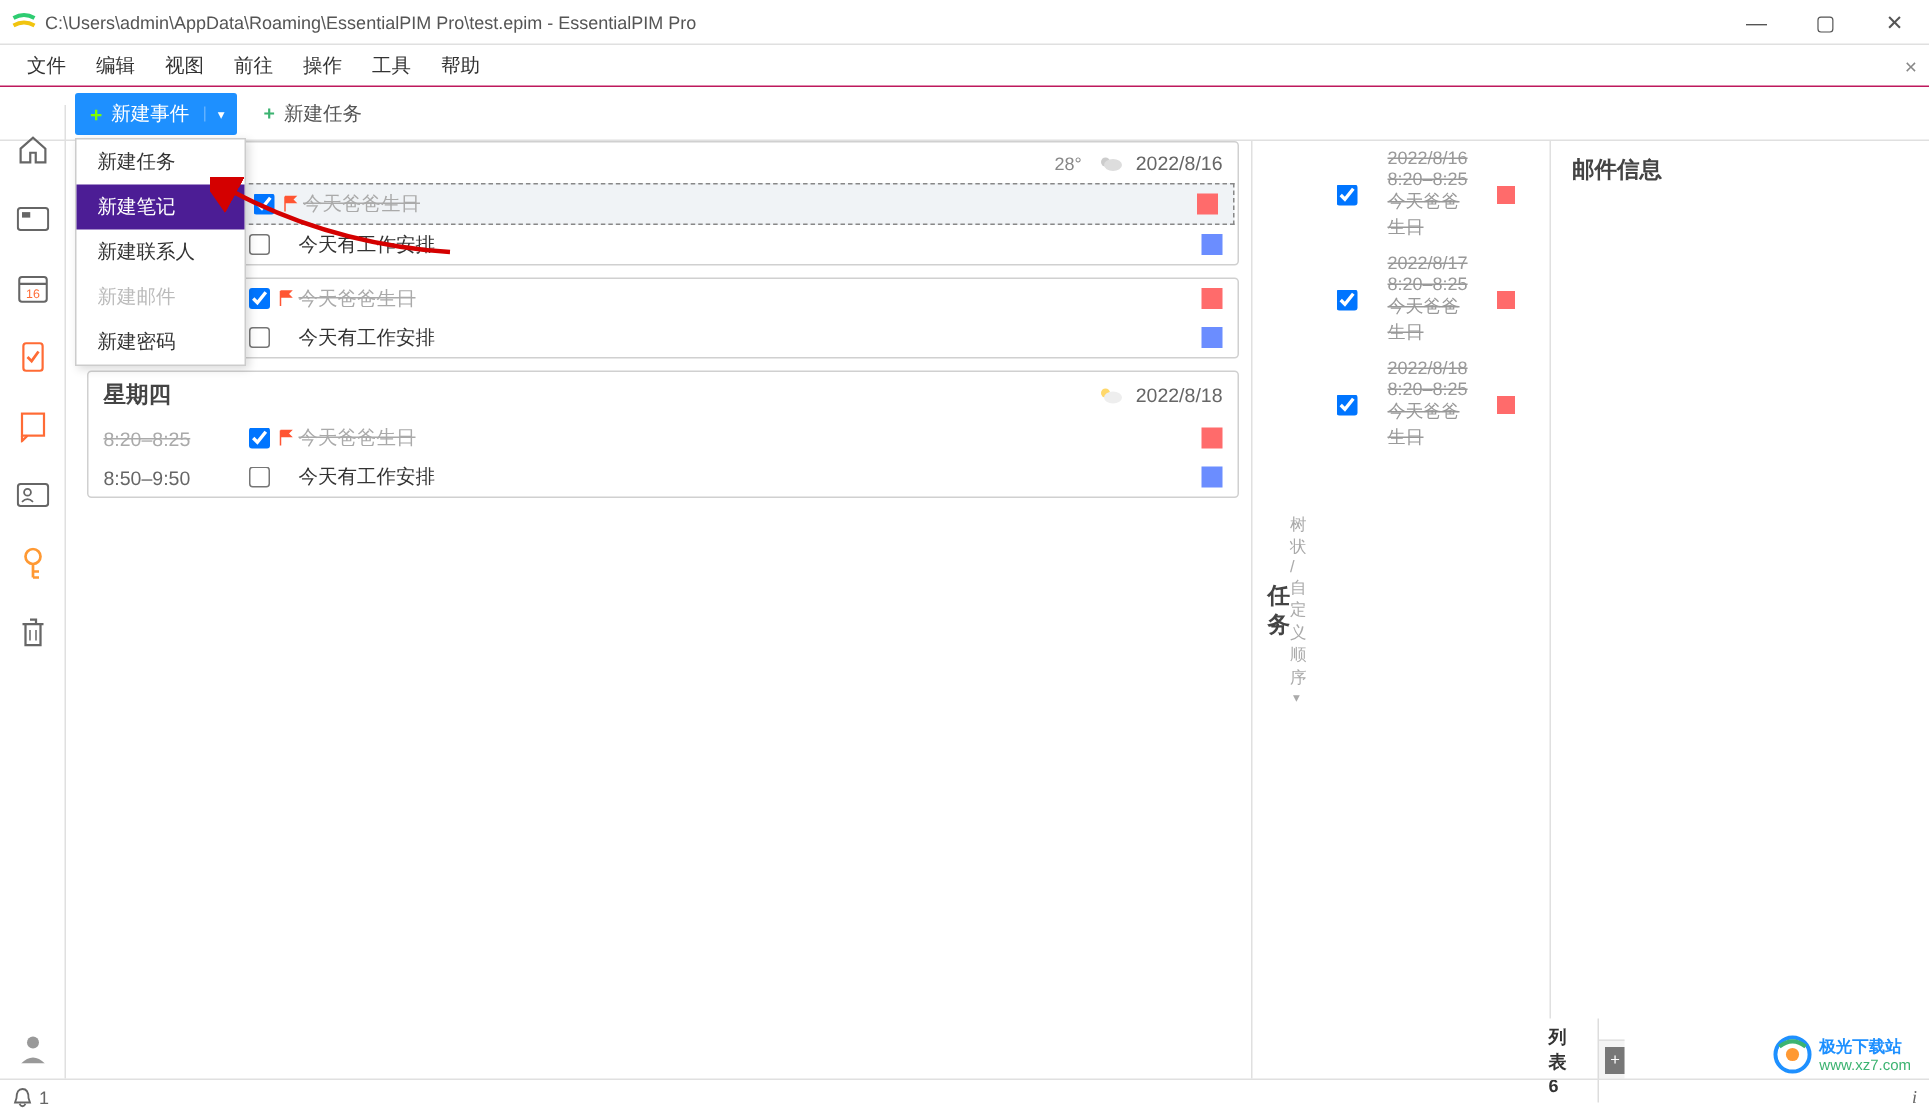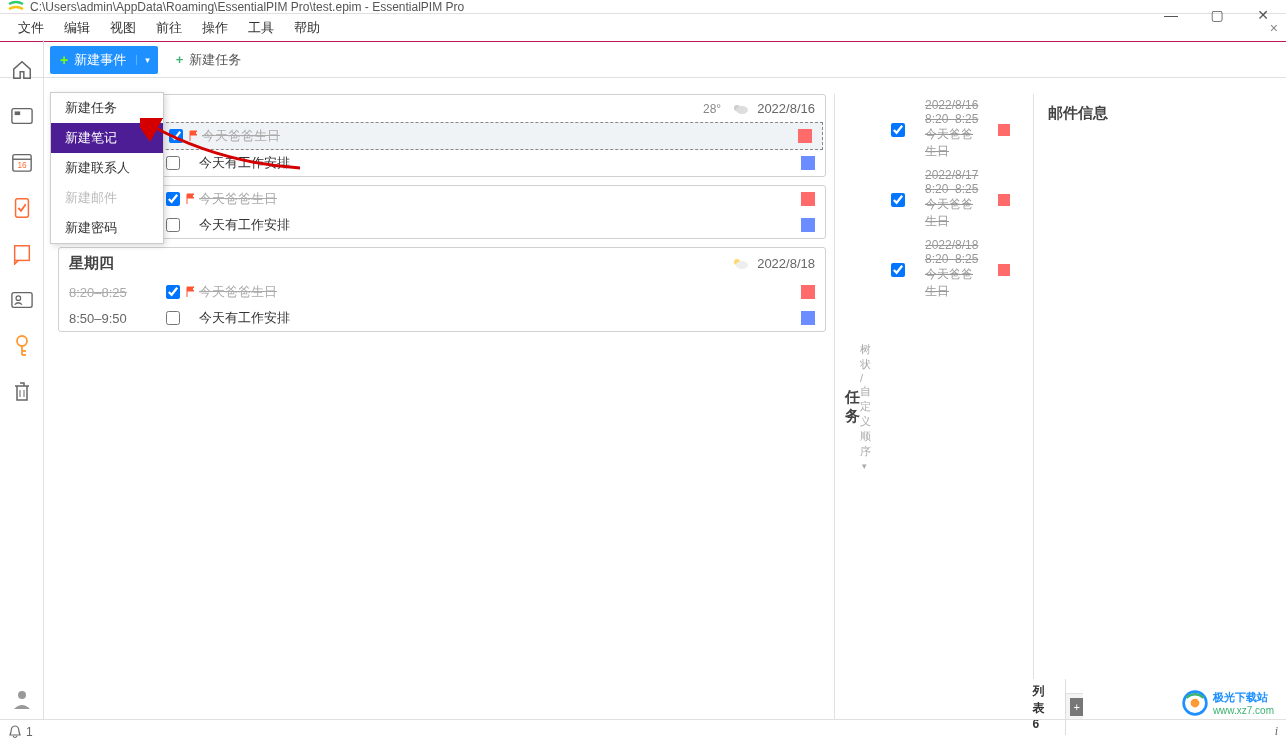--- a/index.html
+++ b/index.html
@@ -1,19 +1,19 @@
 <!DOCTYPE html>
 <html><head>
 <meta charset="utf-8">
 <style>
 * { margin: 0; padding: 0; box-sizing: border-box; font-family: "Microsoft YaHei", "Segoe UI", sans-serif; }
 body { width: 1286px; height: 743px; background: #fff; overflow: hidden; position: relative; font-size: 12px; color: #333; }
 
 
-.titlebar { height: 14px; display: flex; align-items: center; padding: 0 0 0 8px; border-bottom: 1px solid #e0e0e0; }
+.titlebar { height: 30px; display: flex; align-items: center; padding: 0 0 0 8px; border-bottom: 1px solid #e0e0e0; }
 .titlebar .app-icon { width: 16px; height: 16px; margin-right: 6px; }
 .titlebar .title-text { flex: 1; font-size: 12px; color: #555; }
 .titlebar .win-controls { display: flex; height: 100%; }
 .titlebar .win-controls div { width: 46px; height: 30px; display: flex; align-items: center; justify-content: center; font-size: 14px; color: #555; cursor: default; }
 
 
 .menubar { height: 28px; display: flex; align-items: center; padding: 0 8px; border-bottom: 1px solid #be185d; position: relative; }
 .menubar .menu-item { padding: 4px 10px; font-size: 13px; cursor: default; }
 .menubar .close-x { position: absolute; right: 8px; font-size: 14px; color: #888; cursor: default; }
 
@@ -29,21 +29,21 @@
 
 .dropdown { position: absolute; left: 50px; top: 92px; width: 114px; background: #fff; border: 1px solid #ccc; box-shadow: 2px 2px 6px rgba(0,0,0,0.15); z-index: 100; }
 .dropdown .item { padding: 6px 14px; font-size: 13px; cursor: default; }
 .dropdown .item.selected { background: #4c1d95; color: #fff; }
 .dropdown .item.disabled { color: #bbb; }
 
 
 .red-arrow { position: absolute; left: 140px; top: 118px; z-index: 200; pointer-events: none; }
 
 
-.sidebar { position: absolute; left: 0; top: 40px; width: 44px; bottom: 24px; border-right: 1px solid #e0e0e0; display: flex; flex-direction: column; align-items: center; padding-top: 18px; gap: 22px; }
+.sidebar { position: absolute; left: 0; top: 70px; width: 44px; bottom: 24px; border-right: 1px solid #e0e0e0; display: flex; flex-direction: column; align-items: center; padding-top: 18px; gap: 22px; }
 .sidebar .icon { width: 24px; height: 24px; display: flex; align-items: center; justify-content: center; }
 .sidebar .bottom { margin-top: auto; margin-bottom: 8px; }
 
 
 .main-area { position: absolute; left: 44px; top: 94px; right: 0; bottom: 24px; display: flex; }
 .col-agenda { width: 790px; padding: 0 8px; overflow: hidden; }
 .col-tasks { width: 200px; border-left: 1px solid #e0e0e0; border-right: 1px solid #e0e0e0; display: flex; flex-direction: row; }
 .col-mail { flex: 1; padding: 10px 14px; }
 
 

